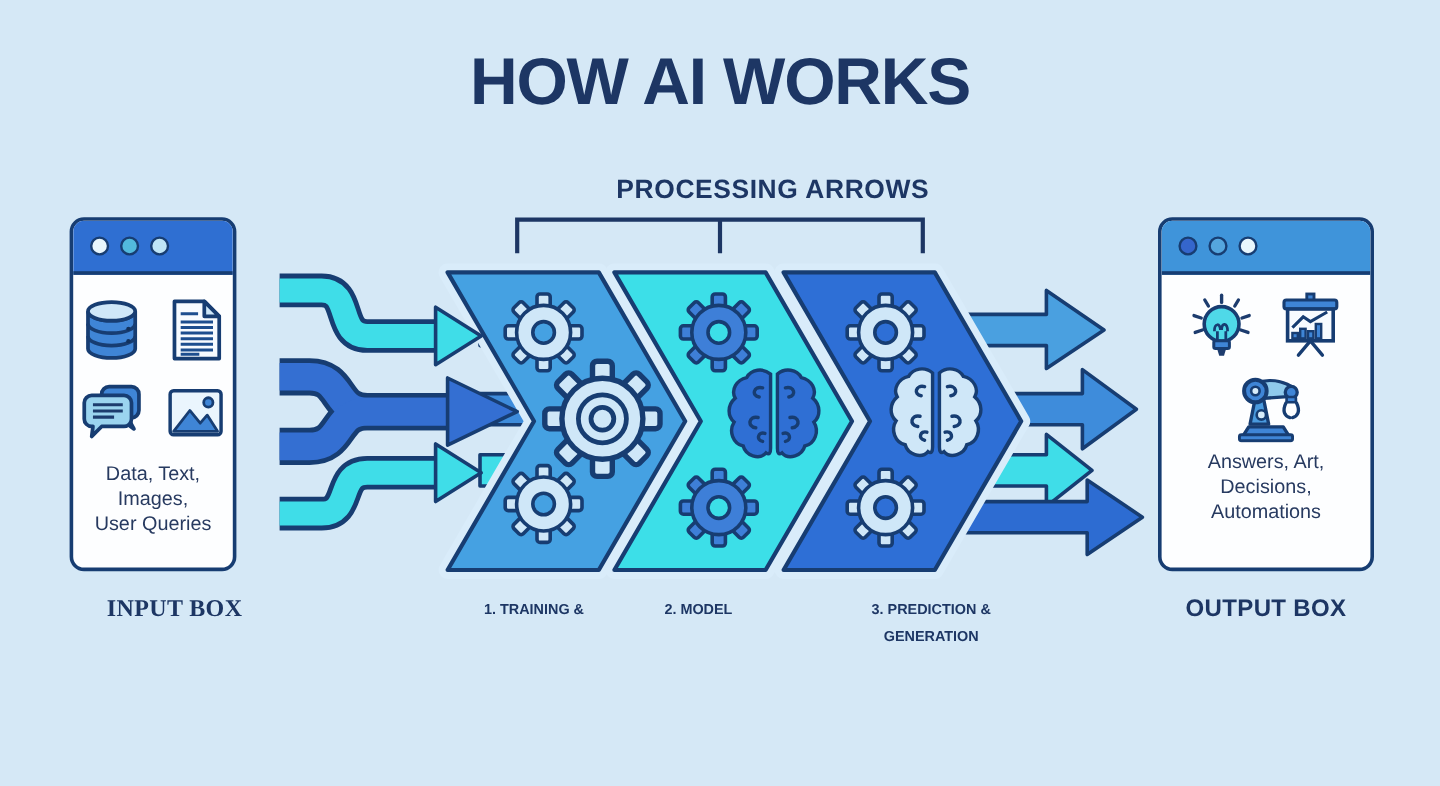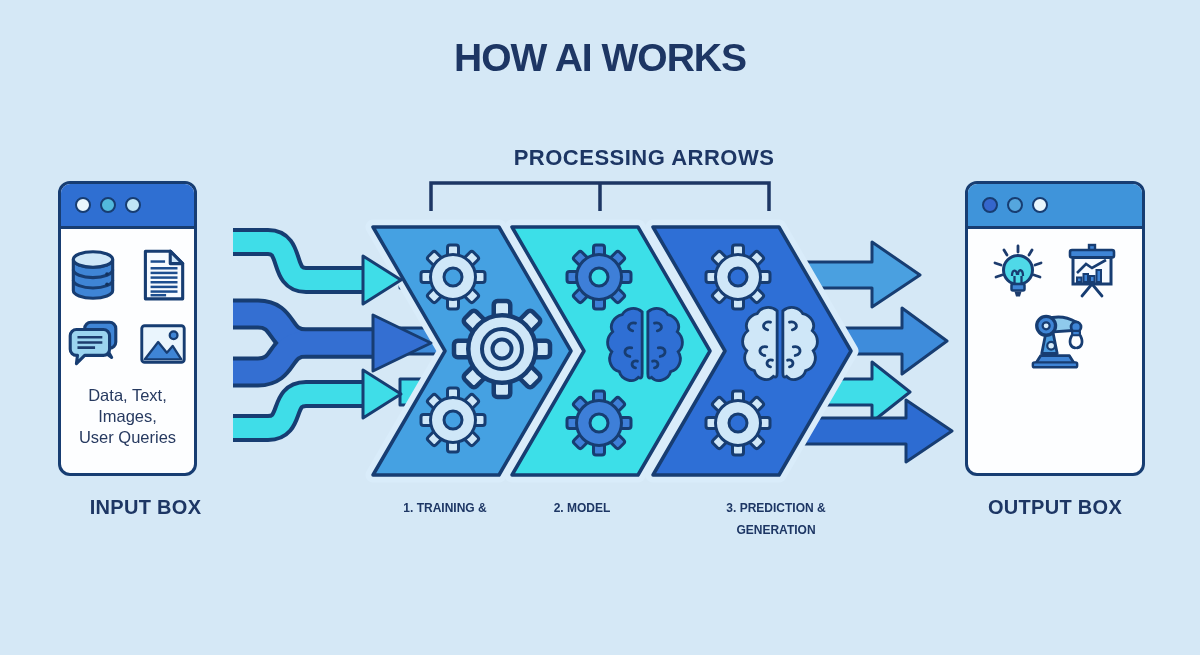--- a/index.html
+++ b/index.html
@@ -5,21 +5,21 @@
   html,body{margin:0;padding:0;}
   .canvas{
     position:relative;width:1200px;height:655px;overflow:hidden;
     background:#d5e8f6;
     font-family:"Liberation Sans", sans-serif;
     color:#1d3664;
   }
   .abs{position:absolute;}
   .title{
     top:36px;left:0;width:1200px;text-align:center;
-    font-size:39px;font-weight:800;letter-spacing:-1px;color:#1d3664;
+    font-size:55px;font-weight:800;letter-spacing:-1px;color:#1d3664;
   }
   .subtitle{
     top:145px;left:0;width:1200px;text-align:center;
     font-size:22px;font-weight:800;letter-spacing:.5px;color:#1d3664;padding-left:44px;
   }
   .panel{
     width:139px;height:295px;box-sizing:border-box;
     background:#fdfeff;border:3px solid #173d72;border-radius:12px;
     overflow:hidden;display:flex;flex-direction:column;
   }
@@ -103,21 +103,21 @@
           <circle cx="39" cy="19" r="4" fill="#3f85d6" stroke="#173d72" stroke-width="2.4"></circle>
           <path d="M9,44 L23,26 L32,37 L38,30 L47,44 Z" fill="#3f85d6" stroke="#173d72" stroke-width="2.4" stroke-linejoin="round"></path>
         </svg>
       </div>
       <div class="caption">
         <div>Data, Text, Images,</div>
         <div>User Queries</div>
       </div>
     </div>
   </div>
-  <div class="abs big-label" style="left:58px;top:496px;width:175px;">INPUT BOX</div>
+  <div class="abs big-label" style="left:58px;top:496px;width:175px;font-family:Liberation Serif, serif;">INPUT BOX</div>
 
   <div class="abs panel" style="left:965px;top:181px;width:180px;">
     <div class="panel-header" style="background:#3f94da;">
       <div class="dot" style="background:#3566cc;"></div>
       <div class="dot" style="background:#55a6de;"></div>
       <div class="dot" style="background:#e8f6fd;"></div>
     </div>
     <div class="panel-body">
       <div class="icon-row">
 
@@ -157,20 +157,25 @@
         <circle cx="28.5" cy="35" r="3.5" fill="#d7ecfa" stroke="#173d72" stroke-width="2"></circle>
         <path d="M24,11 C34,7.5 44,9.5 51,13.5 L51,21 L24,23 Z" fill="#8fcaec" stroke="#173d72" stroke-width="2.5" stroke-linejoin="round"></path>
         <circle cx="24" cy="17" r="8.5" fill="#3f85d6" stroke="#173d72" stroke-width="3"></circle>
         <circle cx="24" cy="17" r="3.2" fill="#d7ecfa" stroke="#173d72" stroke-width="2"></circle>
         <circle cx="51" cy="18" r="4.5" fill="#3f85d6" stroke="#173d72" stroke-width="2.5"></circle>
         <rect x="47.5" y="21.5" width="7" height="4" rx="1" fill="#3f85d6" stroke="#173d72" stroke-width="2"></rect>
         <path d="M47,26 C44,32 46,36 50,37 M55,26 C58,32 56,36 52,37" fill="none" stroke="#173d72" stroke-width="2.5" stroke-linecap="round"></path>
         <polygon points="19,44 45,44 50,52 14,52" fill="#3f85d6" stroke="#173d72" stroke-width="2.5" stroke-linejoin="round"></polygon>
         <rect x="12" y="50" width="40" height="4.5" rx="1.5" fill="#3f85d6" stroke="#173d72" stroke-width="2.2"></rect>
       </svg>
+      <div class="caption" style="margin-top:6px;">
+        <div>Answers, Art,</div>
+        <div>Decisions,</div>
+        <div>Automations</div>
+      </div>
     </div>
   </div>
   <div class="abs big-label" style="left:955px;top:496px;width:200px;">OUTPUT BOX</div>
 
   <svg class="abs" style="left:230px;top:210px;" width="735" height="290" viewBox="0 0 735 290">
     <defs>
       <g id="gear">
         <g>
           <rect x="-5.5" y="-32" width="11" height="15" rx="2.5"></rect>
           <rect x="-5.5" y="-32" width="11" height="15" rx="2.5" transform="rotate(45)"></rect>

